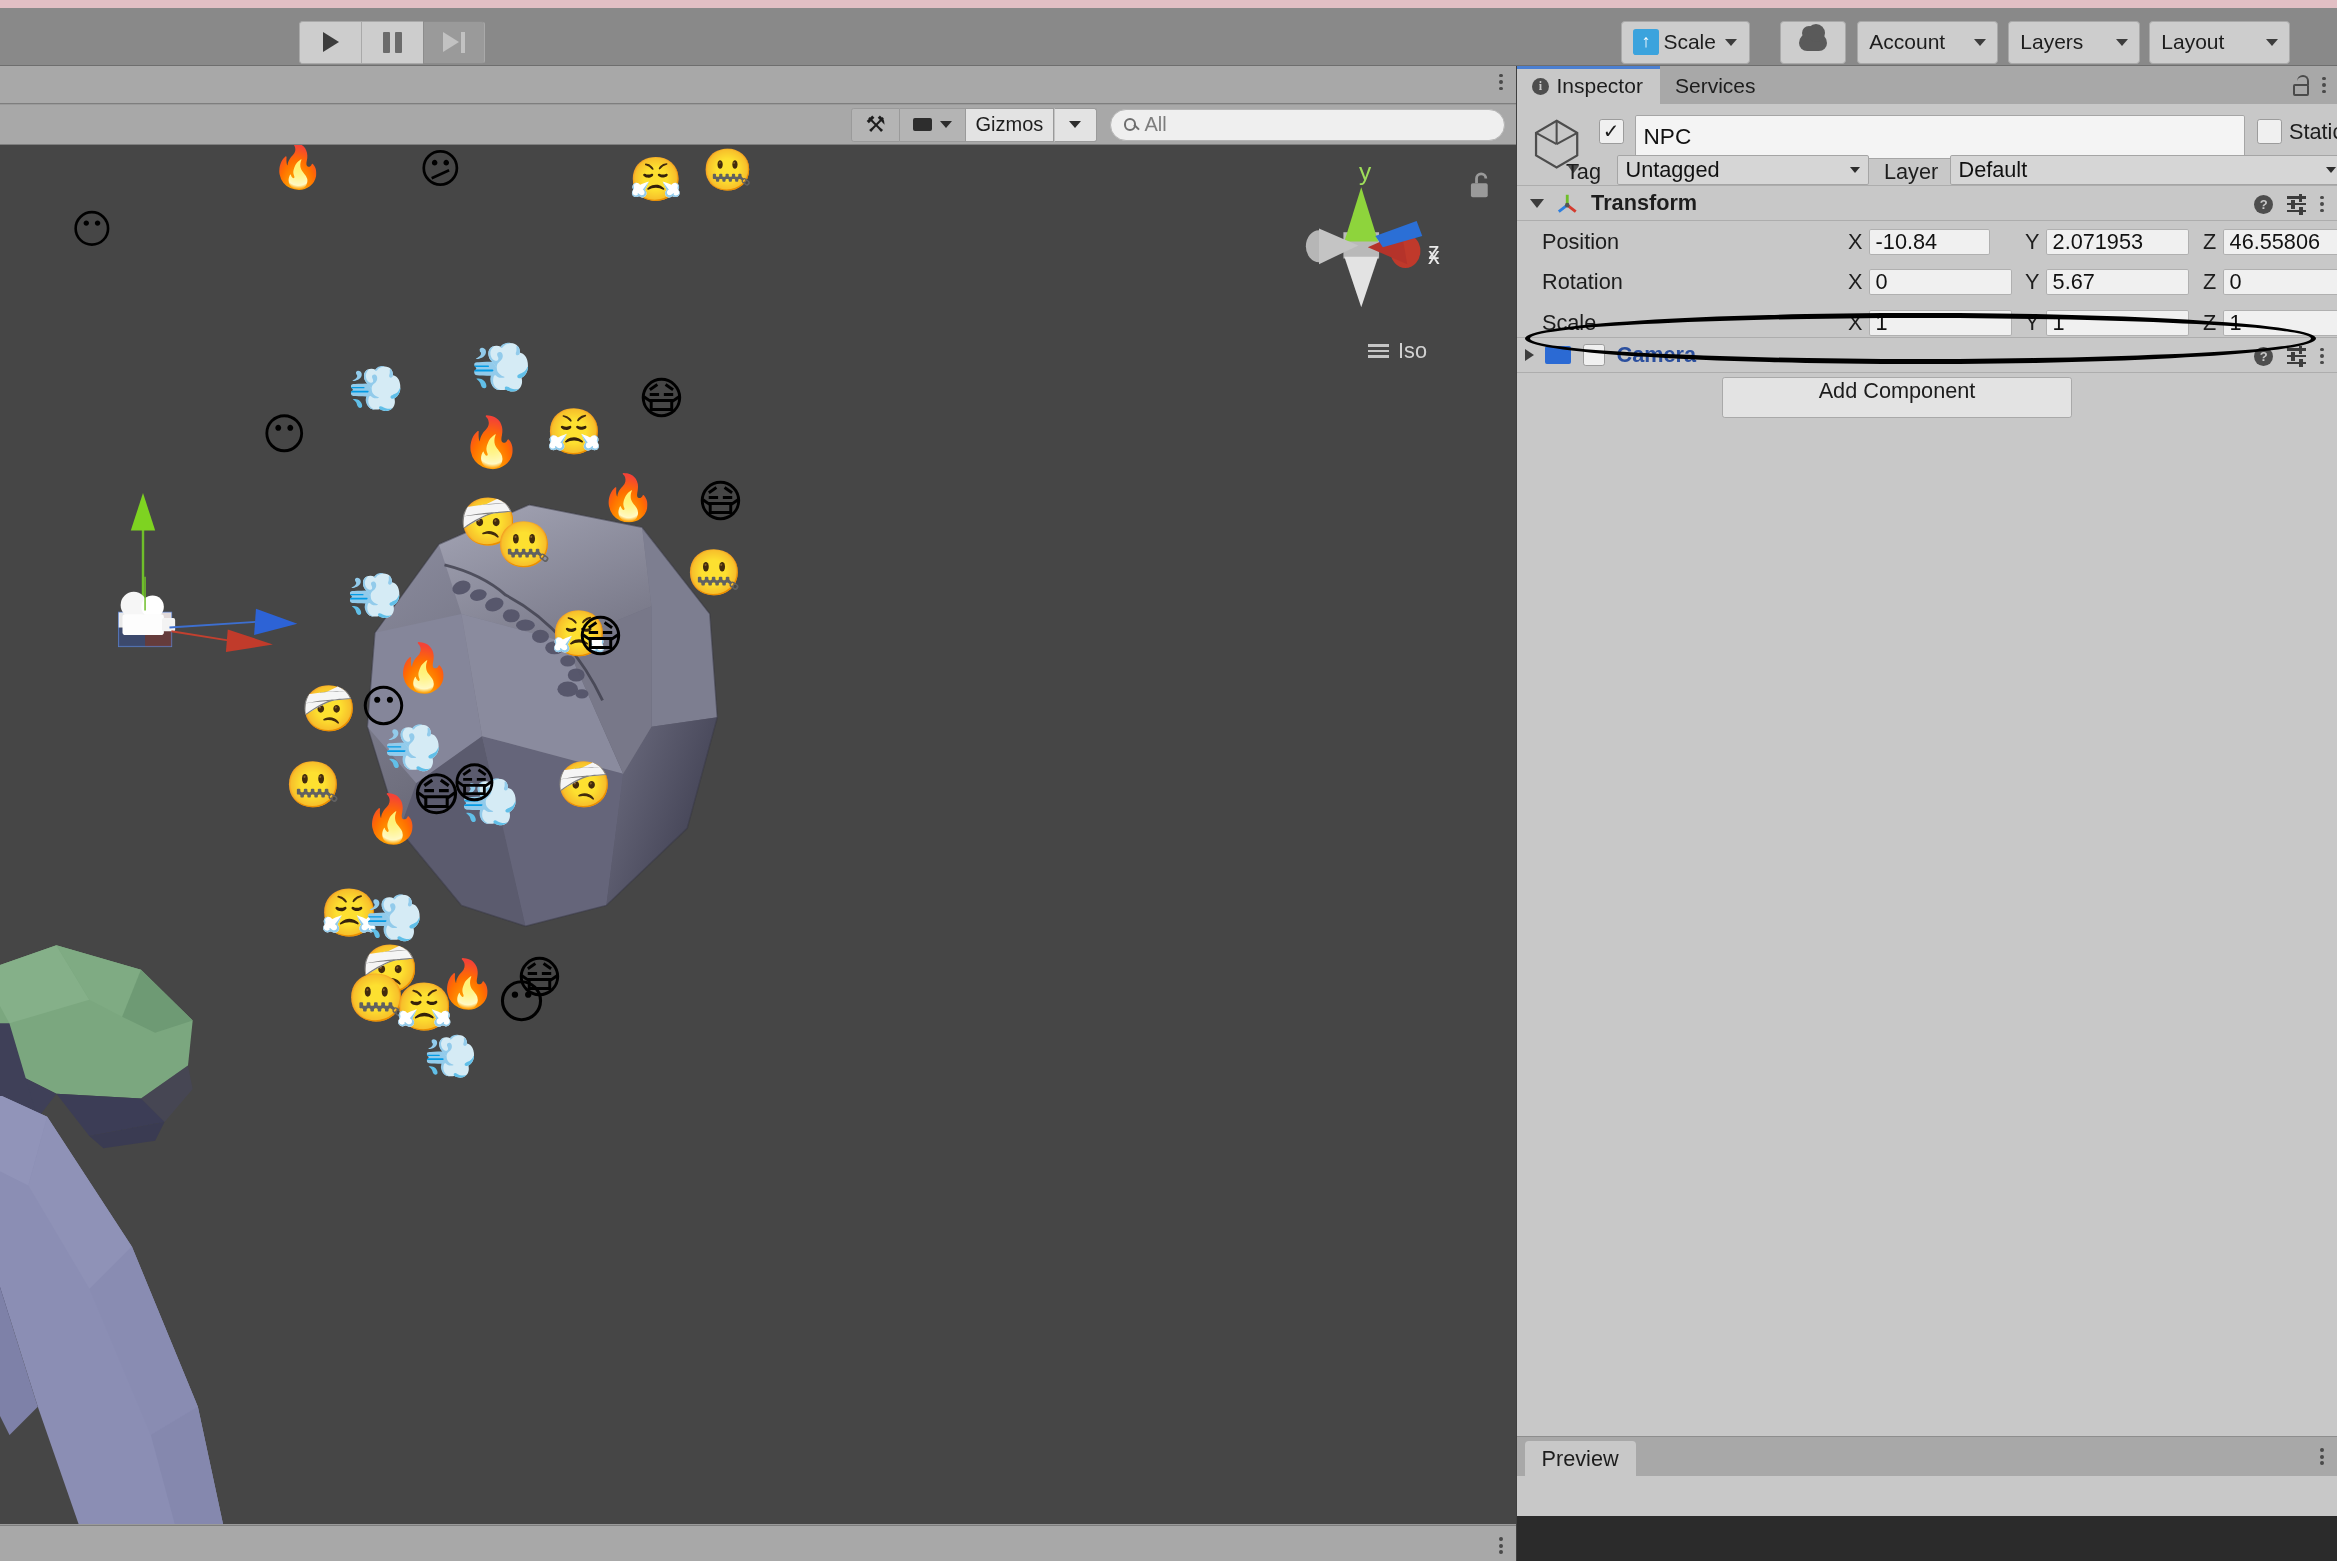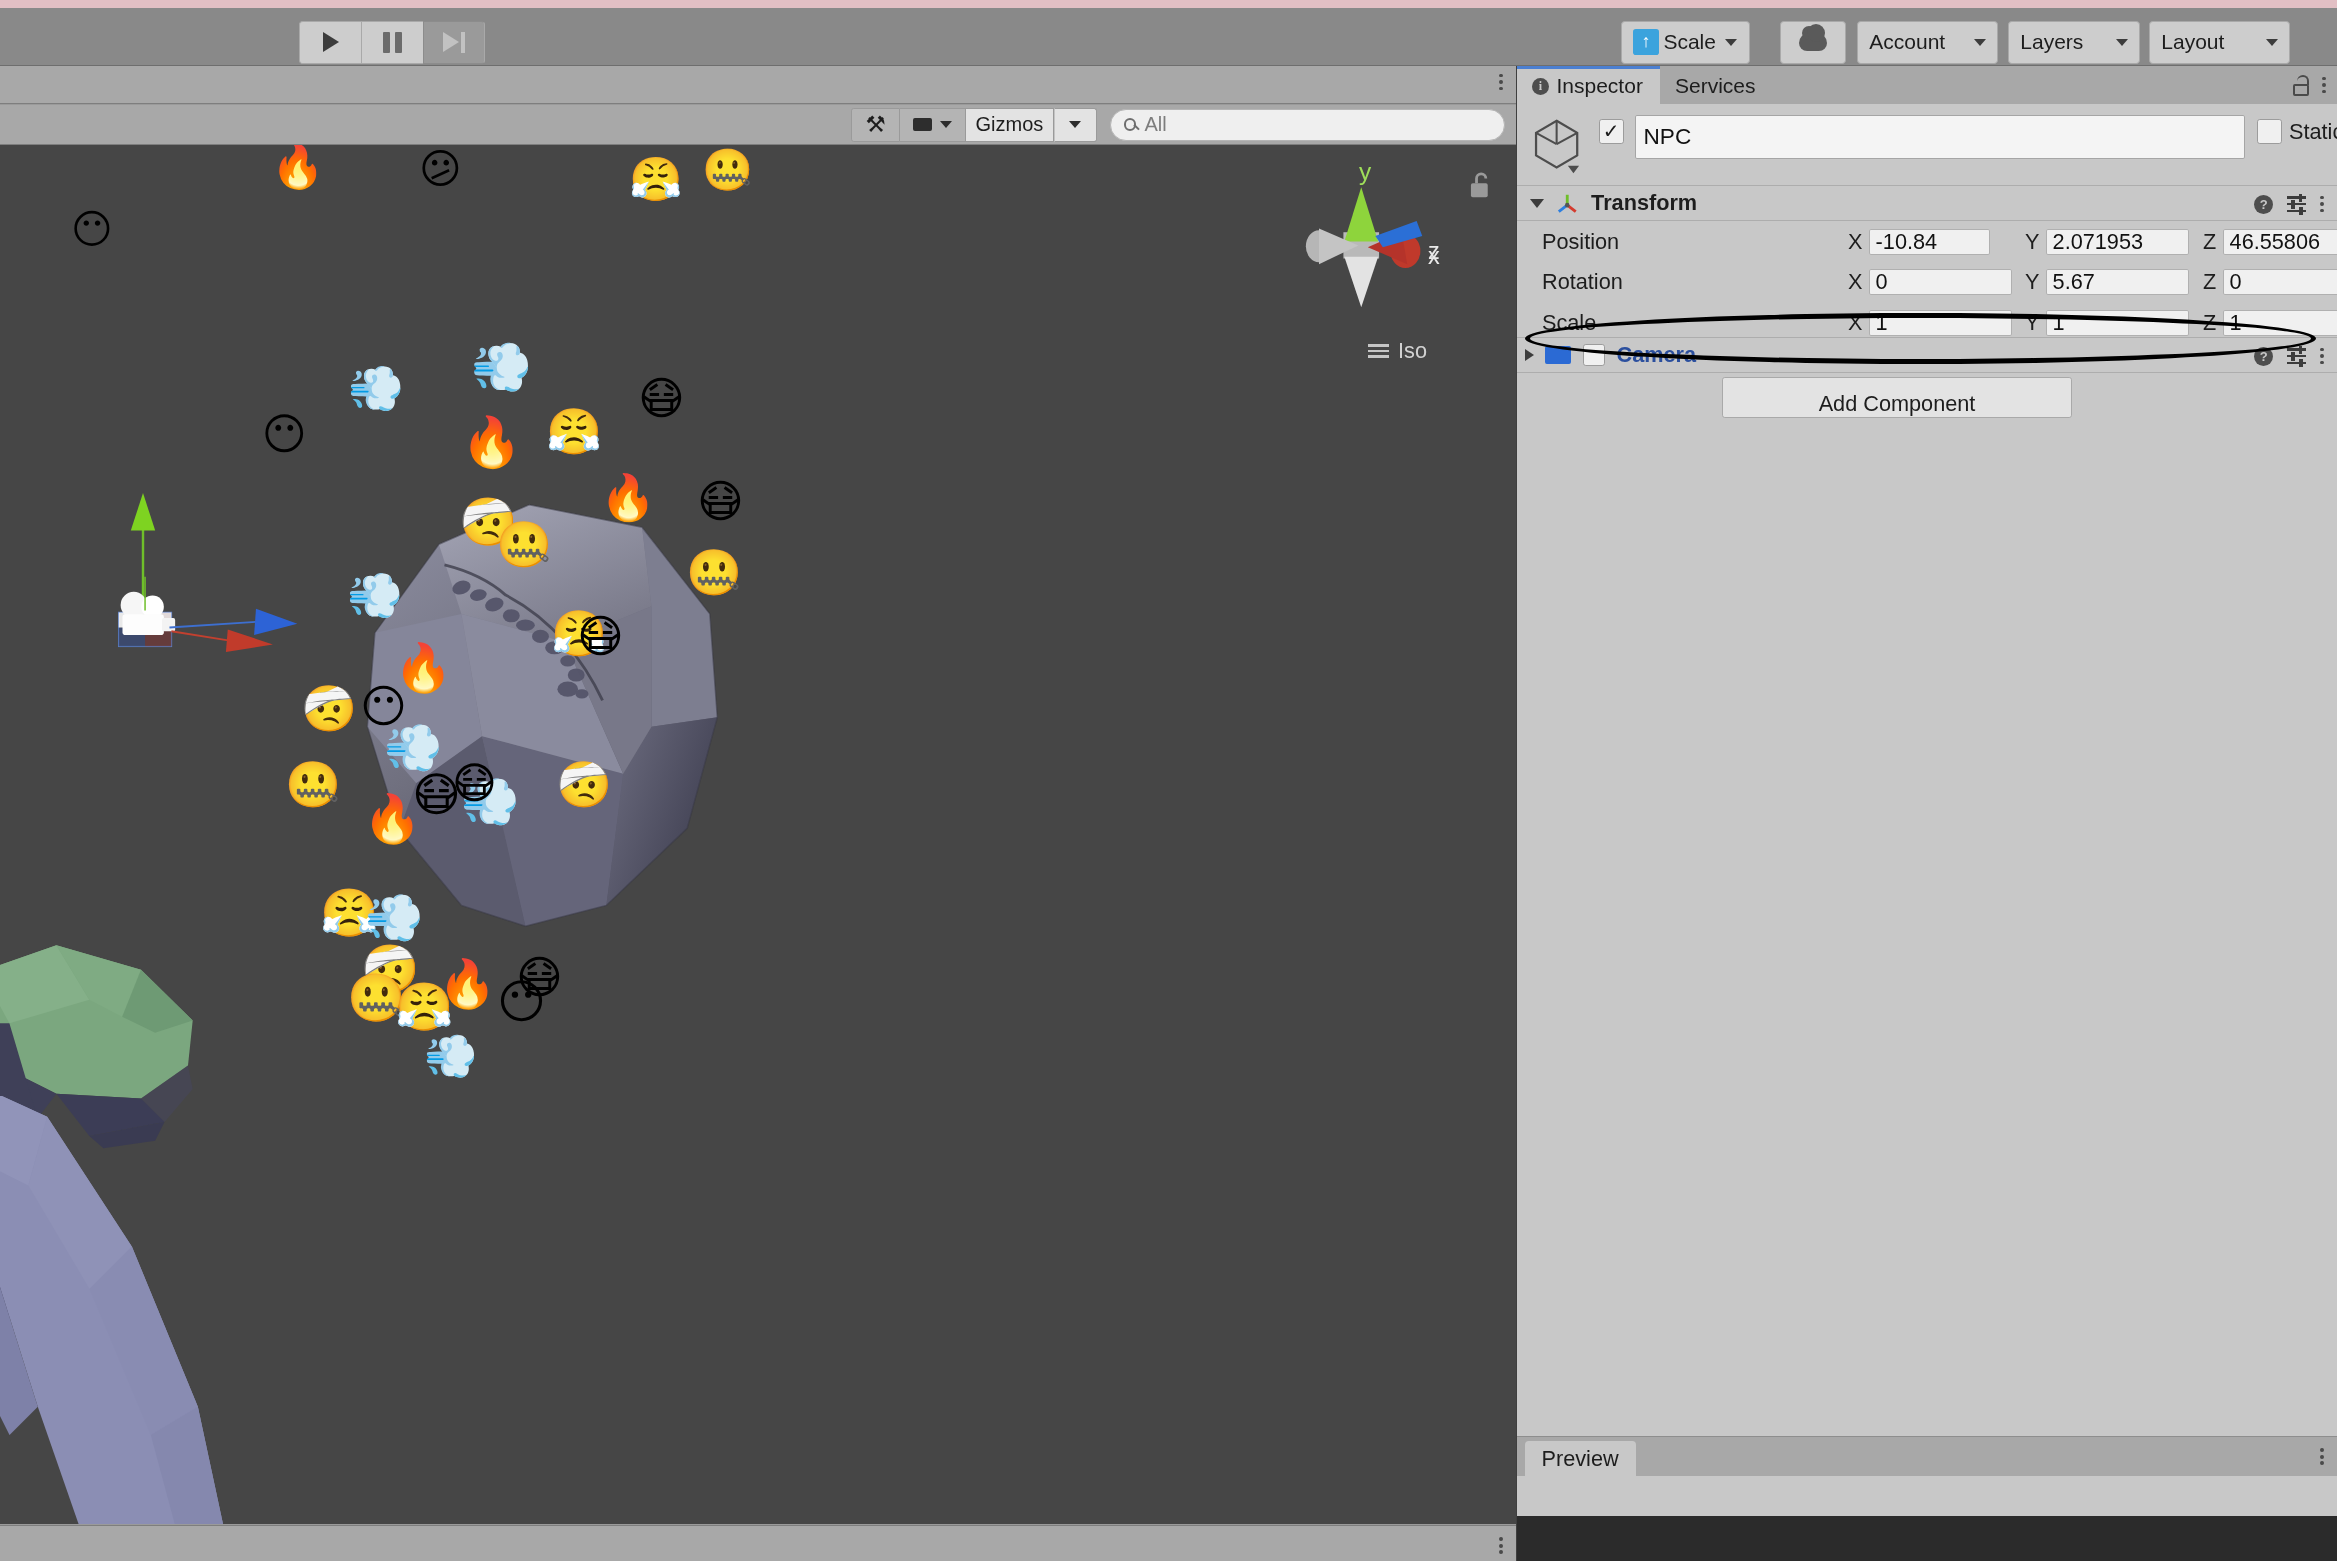--- a/index.html
+++ b/index.html
@@ -281,21 +281,21 @@
   #highlight-ellipse {
     position: absolute; left: 1525px; top: 313px;
     width: 791px; height: 51px;
     border: 5.6px solid #000; border-radius: 50%;
     pointer-events: none; z-index: 40;
   }
 
   #add-comp {
     position: absolute; left: 205px; top: 311px; width: 350px; height: 41px;
     background: #e3e3e3; border: 0.9px solid #a9a9a9; border-radius: 2.8px;
-    display: flex; align-items: flex-end; justify-content: center;
+    display: flex; align-items: flex-start; justify-content: center;
     font-size: 21.7px; color: #1d1d1d; cursor: default;
   }
 
   
   #preview-bar {
     position: absolute; left: 0; bottom: 85px; width: 820px; height: 40px;
     background: #a8a8a8; border-top: 0.9px solid #8e8e8e;
   }
   #preview-tab {
     position: absolute; left: 7.5px; top: 3.8px; height: 36px;
@@ -607,20 +607,32 @@
     <div id="name-field">
       <span>NPC</span>
     </div>
 
     <div id="static-chk" class="chk"></div>
     <div id="static-label">
       <span>Static</span>
 
     </div>
 
+    <div id="tag-row">
+      <span class="lbl" style="position:absolute; left:49px; top:3.8px;">Tag</span>
+      <div class="dd" style="position:absolute; left:100px; top:0; width:252px;">
+        <span>Untagged</span>
+        <span class="tiny-caret"></span>
+      </div>
+      <span class="lbl" style="position:absolute; left:367px; top:3.8px;">Layer</span>
+      <div class="dd" style="position:absolute; left:433px; top:0; width:395px;">
+        <span>Default</span>
+        <span class="tiny-caret"></span>
+      </div>
+    </div>
   </div>
 
   <div class="comp-head" style="top:119px;">
     <span class="foldout open"></span>
     <svg width="24.5" height="24.5" viewBox="0 0 26 26">
       <line x1="13" y1="4" x2="13" y2="15" stroke="#6fbf2a" stroke-width="3"></line>
       <line x1="13" y1="15" x2="4" y2="22" stroke="#2d7fe0" stroke-width="3"></line>
       <line x1="13" y1="15" x2="22" y2="22" stroke="#d43b2e" stroke-width="3"></line>
       <circle cx="13" cy="15" r="2.4" fill="#555"></circle>
     </svg>

